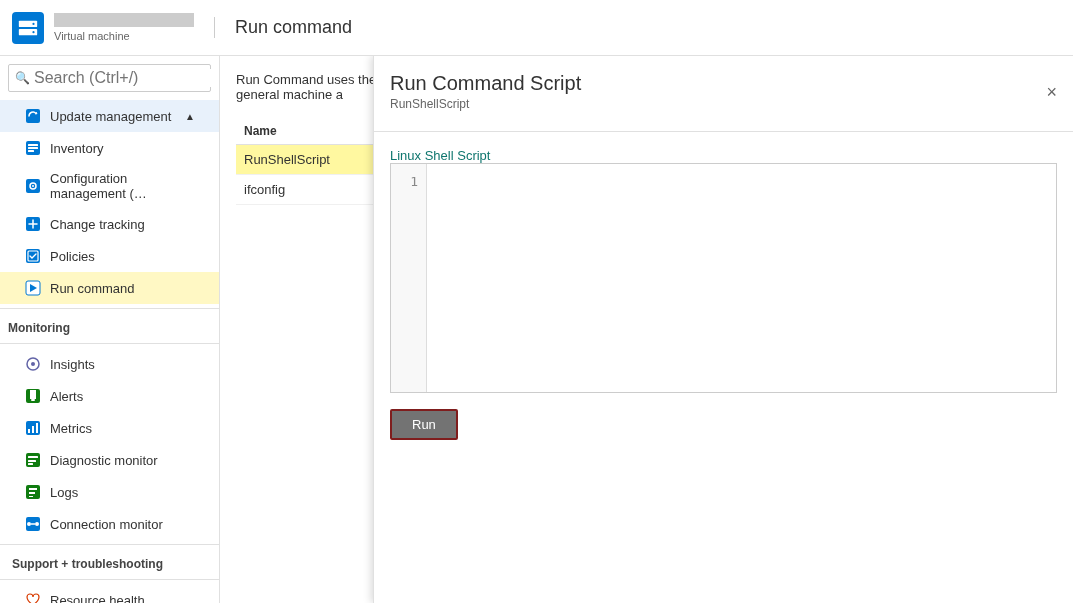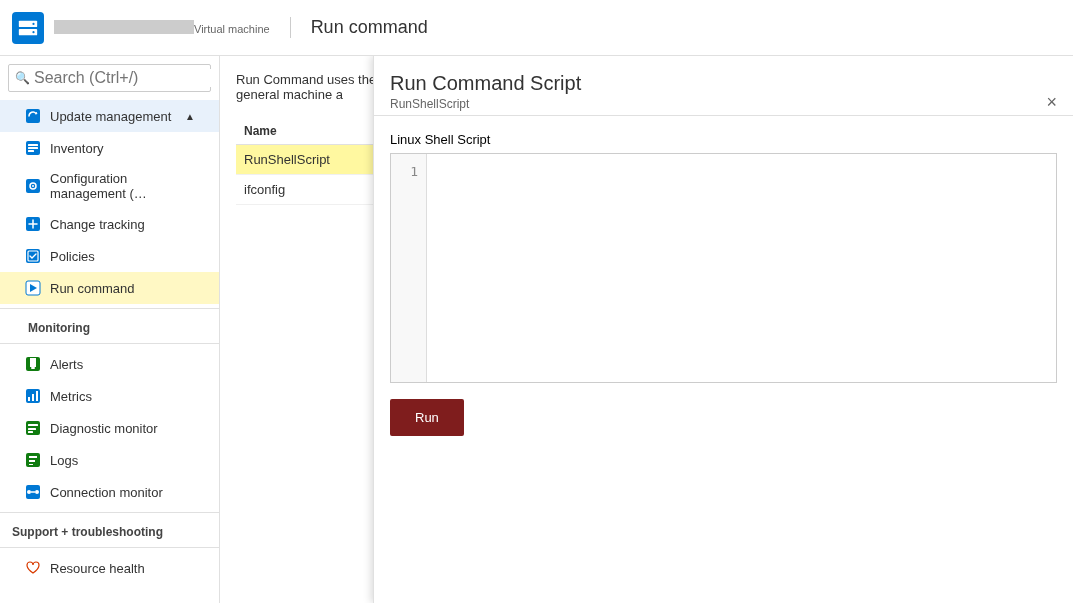--- a/index.html
+++ b/index.html
@@ -8,21 +8,21 @@
     
     .top-bar {
       display: flex; align-items: center; background: #fff; border-bottom: 1px solid #e0e0e0;
       padding: 8px 12px; height: 56px; flex-shrink: 0;
     }
     .vm-icon {
       width: 32px; height: 32px; background: #0078d4; border-radius: 4px;
       display: flex; align-items: center; justify-content: center; margin-right: 10px; flex-shrink: 0;
     }
     .vm-icon svg { width: 22px; height: 22px; fill: #fff; }
-    .vm-title-block { display: flex; }
+    .vm-title-block { display: flex; flex-direction: column; }
     .vm-name { font-size: 15px; font-weight: 600; color: #333; background: #ccc; width: 140px; height: 14px; display: block; }
     .vm-subtitle { font-size: 11px; color: #666; margin-top: 3px; }
     .page-title { font-size: 18px; font-weight: 300; color: #333; margin-left: 20px; padding-left: 20px; border-left: 1px solid #ccc; }
 
     
     .main-layout { display: flex; flex: 1; overflow: hidden; }
 
     
     .sidebar {
       width: 220px; background: #fff; border-right: 1px solid #e0e0e0;
@@ -61,53 +61,53 @@
     .cmd-table td { padding: 7px 8px; border-bottom: 1px solid #f0f0f0; font-size: 13px; color: #333; }
     .cmd-row-selected td { background: #fff8a0 !important; }
 
     
     .panel-overlay {
       position: absolute; top: 0; right: 0; width: 700px; height: 100%;
       background: #fff; border-left: 1px solid #e0e0e0; box-shadow: -2px 0 8px rgba(0,0,0,0.15);
       display: flex; flex-direction: column;
     }
     .panel-header {
-      display: flex; align-items: flex-end; padding: 16px 16px 4px 16px;
+      display: flex; align-items: center; padding: 16px 16px 20px 16px;
       border-bottom: 1px solid #e0e0e0; justify-content: space-between;
     }
     .panel-title-block {}
     .panel-title { font-size: 20px; font-weight: 300; color: #333; }
     .panel-subtitle { font-size: 12px; color: #666; margin-top: 2px; }
     .panel-close { cursor: pointer; font-size: 18px; color: #666; background: none; border: none; line-height: 1; }
 
     .panel-body { padding: 16px; flex: 1; display: flex; flex-direction: column; }
-    .field-label { font-size: 13px; font-weight: 500; color: #000000; margin-bottom: 6px; }
+    .field-label { font-size: 13px; font-weight: 500; color: #0f766e; }
 
     .script-editor-wrap { display: flex; border: 1px solid #ccc; flex: 1; max-height: 230px; }
     .line-numbers {
       background: #f8f8f8; border-right: 1px solid #ddd; padding: 8px 8px;
       font-size: 13px; color: #888; font-family: monospace; line-height: 1.5;
       min-width: 36px; text-align: right; user-select: none;
     }
     .script-textarea {
       flex: 1; border: none; outline: none; padding: 8px; font-size: 13px;
       font-family: monospace; resize: none; line-height: 1.5; color: #333;
     }
 
     .run-btn {
-      margin-top: 16px; padding: 6px 20px; background: #7f1d1d; color: #fff;
-      border: 5px solid #7f1d1d; cursor: pointer; font-size: 13px; border-radius: 2px;
+      margin-top: 16px; padding: 6px 20px; background: #737373; color: #fff;
+      border: 2px solid #7f1d1d; cursor: pointer; font-size: 13px; border-radius: 2px;
       align-self: flex-start;
     }
 
     
     .sidebar::-webkit-scrollbar { width: 4px; }
     .sidebar::-webkit-scrollbar-thumb { background: #ccc; border-radius: 2px; }
 
-    .monitoring-label { padding: 8px 12px 4px 28px; font-size: 12px; font-weight: 600; color: #444; }
+    .monitoring-label { padding: 8px 12px 4px 8px; font-size: 12px; font-weight: 600; color: #444; }
     .support-label { padding: 8px 12px 4px 12px; font-size: 12px; font-weight: 600; color: #444; }
 
     .scrollbar-track {
       position: absolute; right: 0; top: 0; bottom: 0; width: 6px; background: #f0f0f0;
     }
     .scrollbar-thumb {
       position: absolute; right: 0; top: 40%; width: 6px; height: 80px; background: #bbb; border-radius: 3px;
     }
   </style>
 </head>
@@ -202,20 +202,29 @@
         </svg>
       </span>
       <span>Run command</span>
     </div>
 
     <hr class="nav-divider">
 
     <div class="monitoring-label">Monitoring</div>
     <hr class="nav-divider">
 
+    <div class="nav-item">
+      <span class="nav-icon">
+        <svg width="16" height="16" viewBox="0 0 16 16">
+          <circle cx="8" cy="8" r="6" stroke="#6264a7" stroke-width="1.5" fill="none"></circle>
+          <circle cx="8" cy="8" r="2" fill="#6264a7"></circle>
+        </svg>
+      </span>
+      <span>Insights</span>
+    </div>
 
     <div class="nav-item">
       <span class="nav-icon">
         <svg width="16" height="16" viewBox="0 0 16 16">
           <rect x="1" y="1" width="14" height="14" rx="2" fill="#107c10"></rect>
           <path d="M5 2h6v9H5z" fill="#fff"></path>
           <rect x="6" y="11" width="4" height="2" rx="1" fill="#fff"></rect>
         </svg>
       </span>
       <span>Alerts</span>

